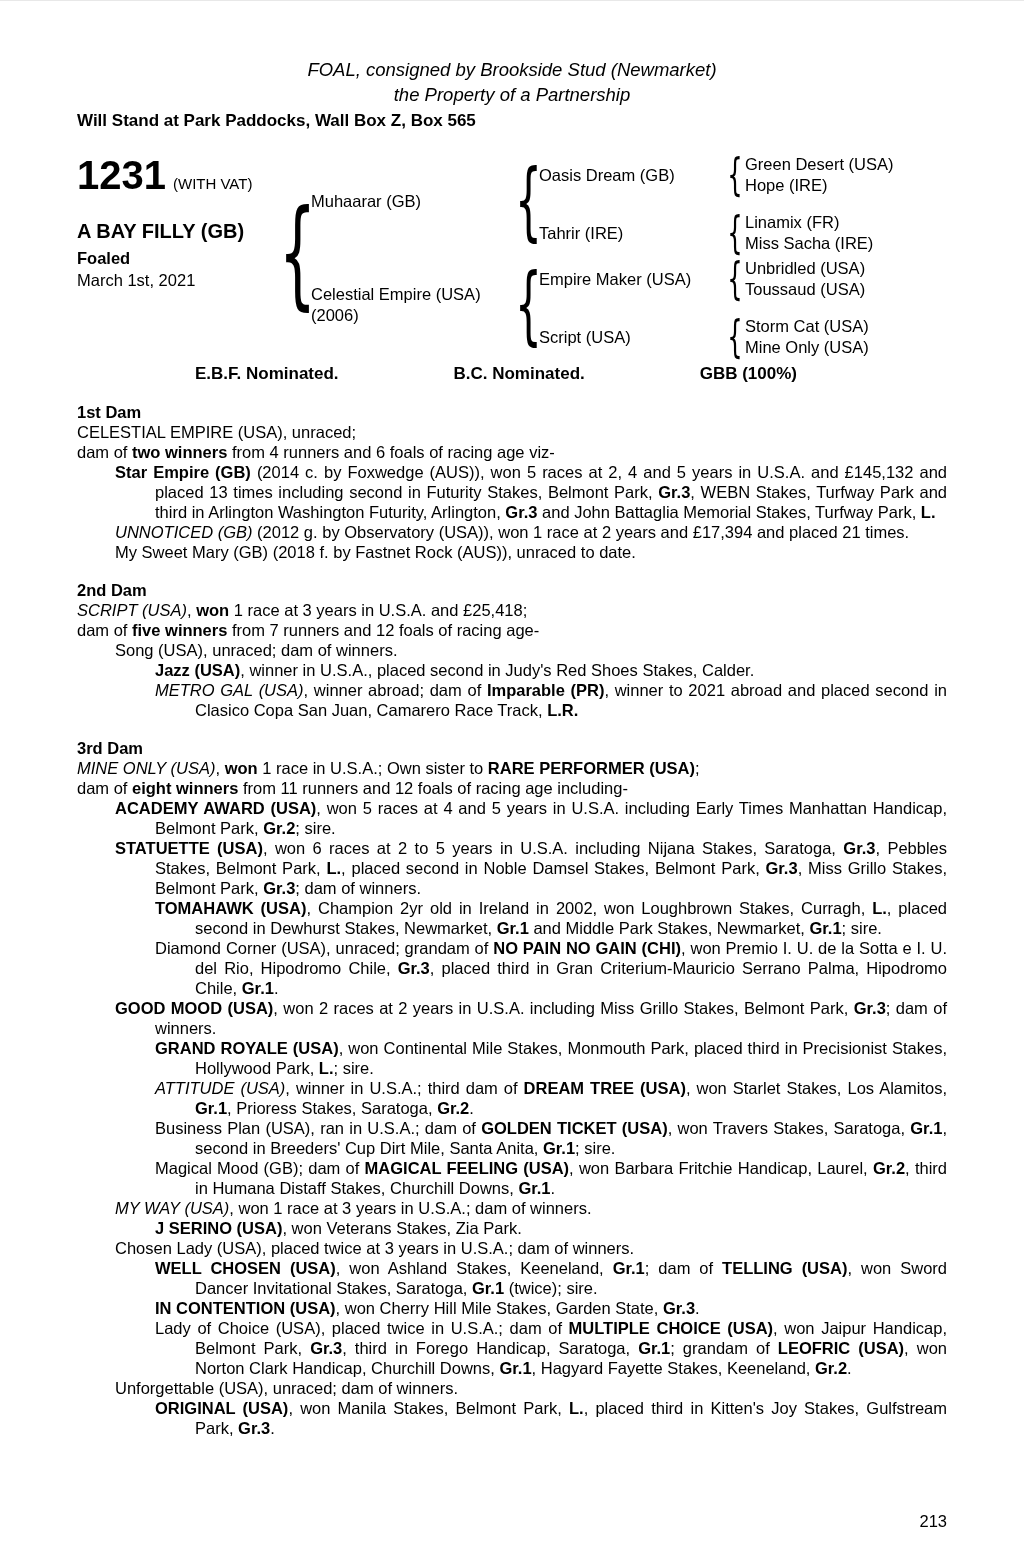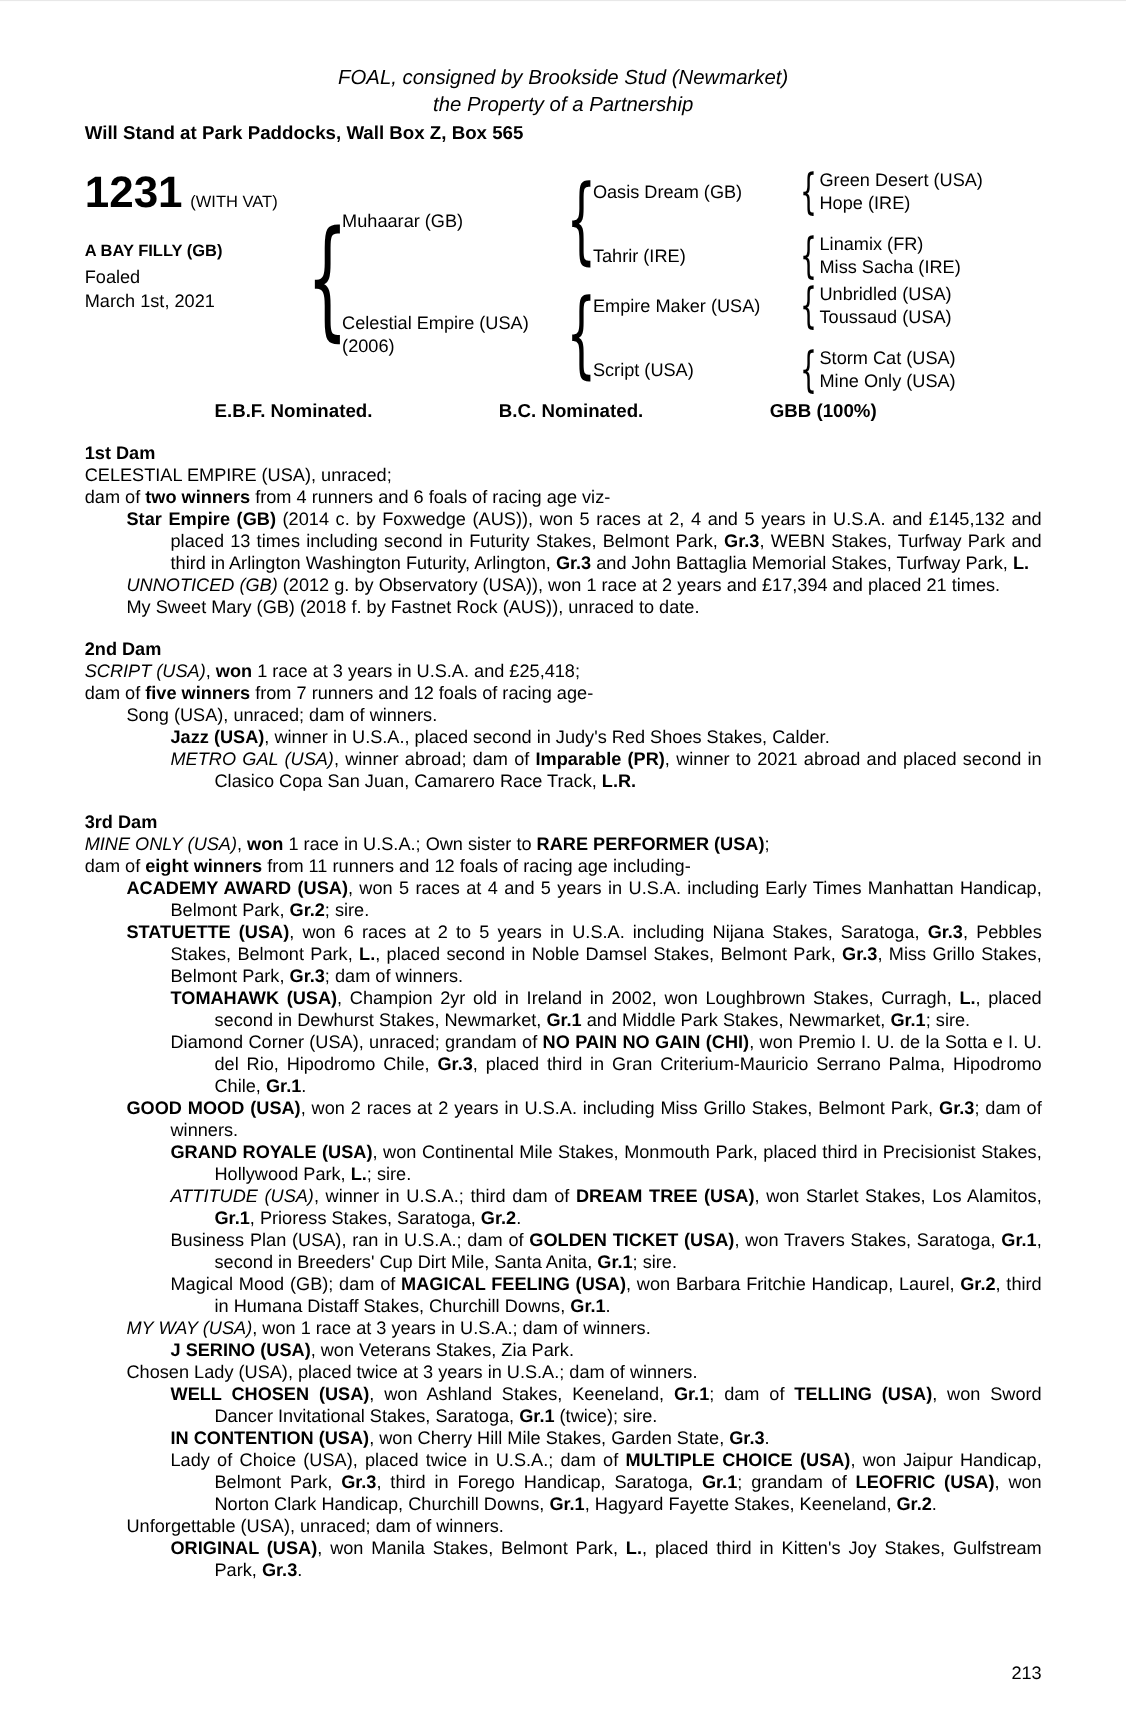--- a/index.html
+++ b/index.html
@@ -11,22 +11,22 @@
   }
   .consign { text-align: center; font-style: italic; font-size: 18.5px; line-height: 25px; }
   .stand { font-weight: bold; font-size: 17px; margin-top: 3px; line-height: 22px; }
 
   
   .ped-wrap { display: flex; margin-top: 22px; height: 198px; }
   .lot-col { width: 208px; flex: 0 0 auto; }
   .lot-line { display: flex; align-items: baseline; }
   .lot-num { font-size: 40px; font-weight: bold; line-height: 42px; }
   .vat { font-size: 15px; margin-left: 7px; }
-  .filly { font-weight: bold; font-size: 15px; margin-top: 24px; }
-  .foaled { font-size: 16.5px; margin-top: 6px; }
+  .filly { font-weight: bold; font-size: 20px; margin-top: 24px; }
+  .foaled { font-size: 16.5px; margin-top: 6px; font-weight: bold; }
   .foal-date { font-size: 16.5px; margin-top: 3px; }
 
   .chart { display: flex; flex: 1 1 auto; }
   .brace { display: flex; align-items: center; justify-content: center; flex: 0 0 auto; }
   .brace::before { content: "{"; display: inline-block; line-height: 0.9; font-family: "DejaVu Sans", sans-serif; }
   .brace-xl { width: 26px; }
   .brace-xl::before { font-size: 118px; transform: scaleX(0.5); }
   .brace-lg { width: 22px; }
   .brace-lg::before { font-size: 86px; transform: scaleX(0.5); }
   .brace-sm { width: 20px; }

